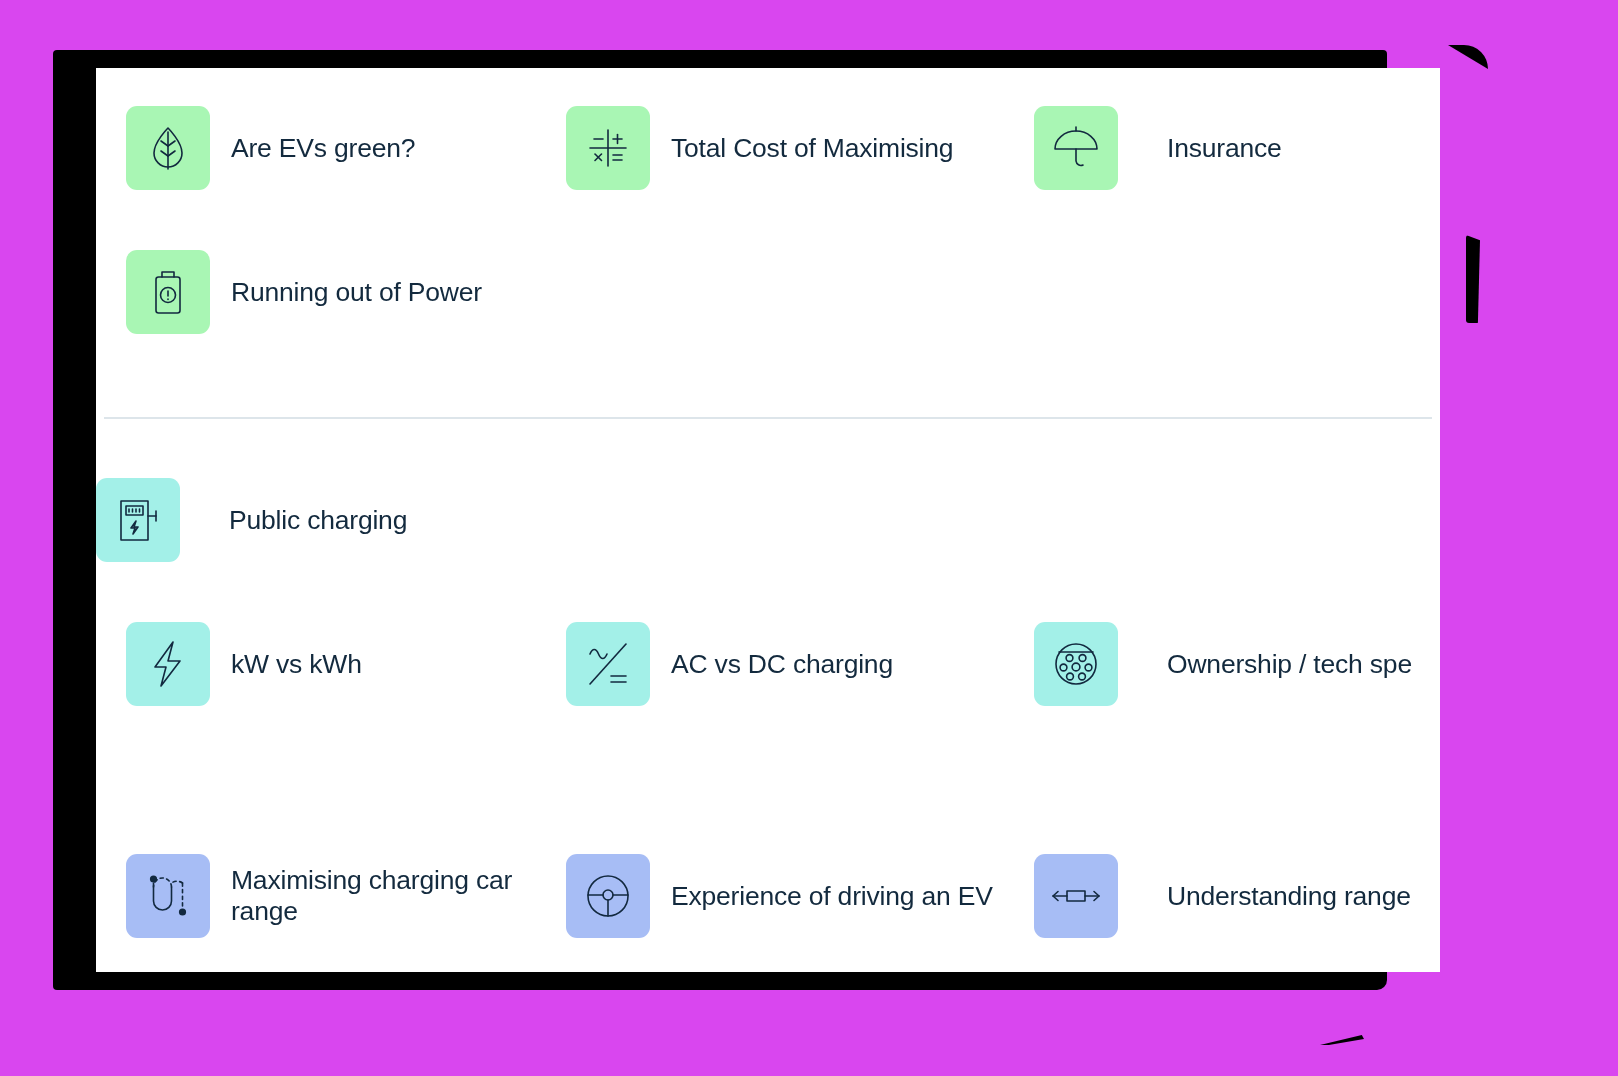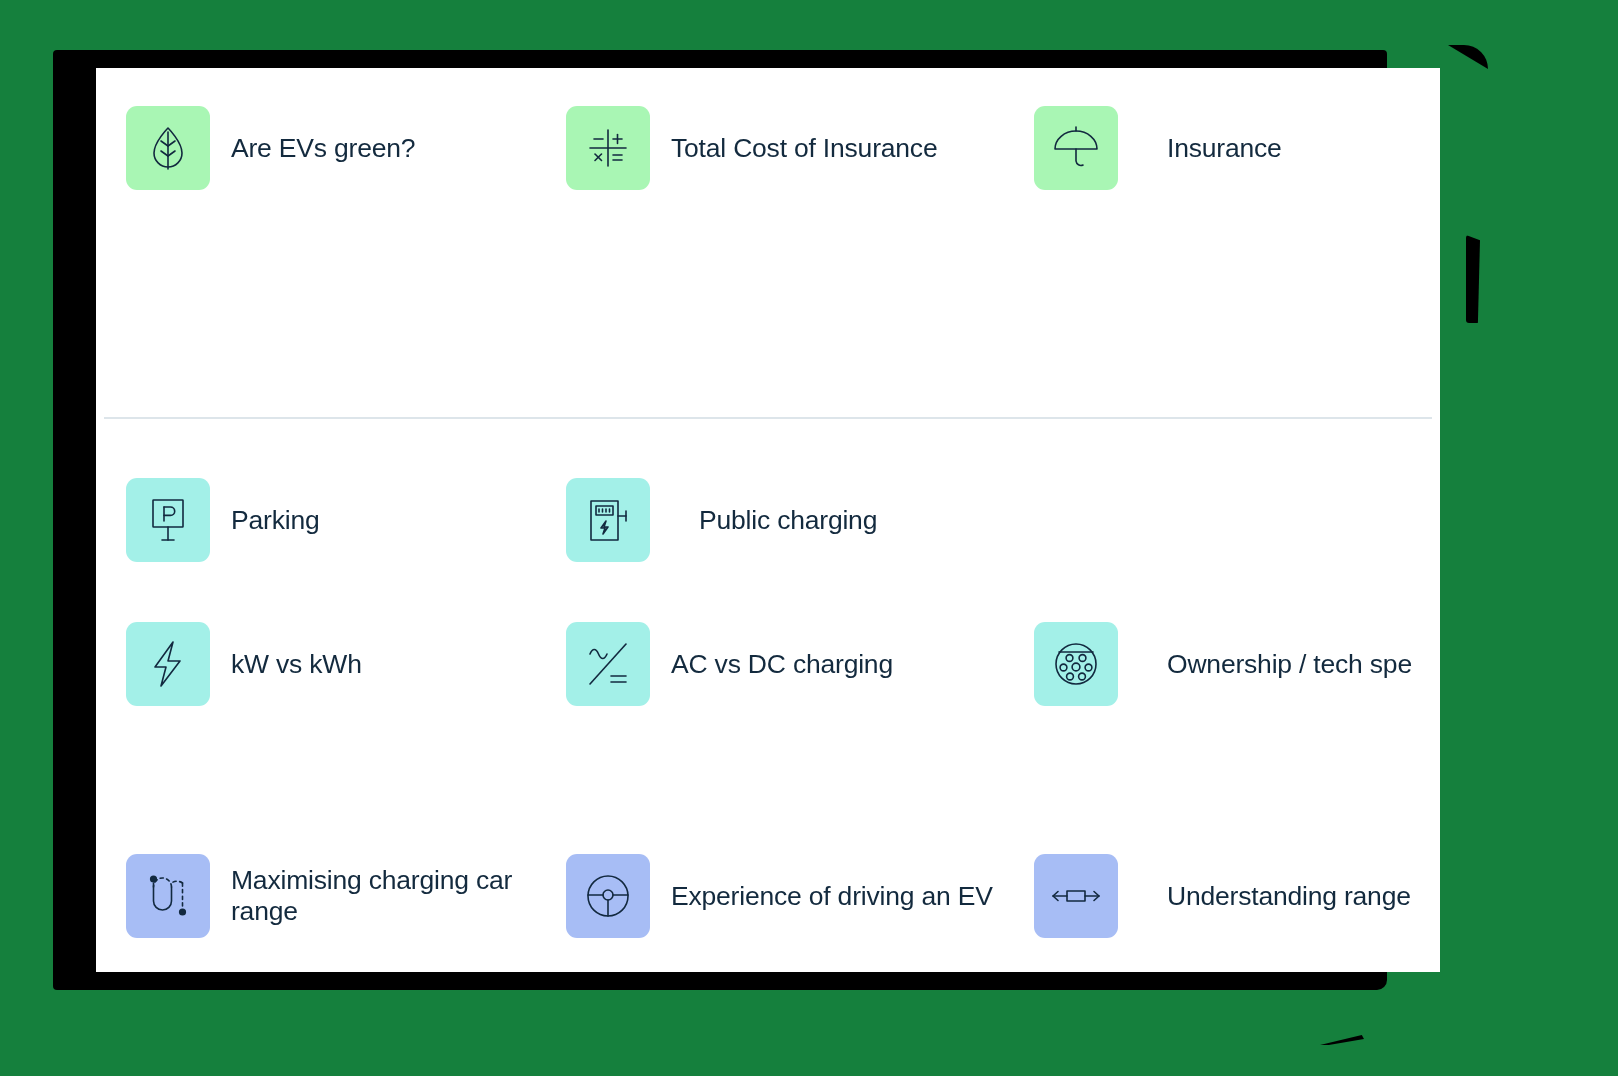--- a/index.html
+++ b/index.html
@@ -13,21 +13,21 @@
     overflow: hidden;
     font-family: "Liberation Sans", sans-serif;
     -webkit-font-smoothing: antialiased;
   }
 
   
   .stage {
     position: relative;
     width: 1618px;
     height: 1076px;
-    background: #15803d;
+    background: #d946ef;
   }
 
   
   .shadow-frame {
     position: absolute;
     left: 53px;
     top: 50px;
     width: 1334px;
     height: 940px;
     background: #000000;
@@ -198,61 +198,61 @@
               <path d="M26 8 L26 44"></path>
               <path d="M12 17 L21 17"></path>
               <path d="M31 17 L40 17"></path>
               <path d="M35.5 12.5 L35.5 21.5"></path>
               <path d="M13 32 L19.5 38.5"></path>
               <path d="M19.5 32 L13 38.5"></path>
               <path d="M31 33 L40 33"></path>
               <path d="M31 38 L40 38"></path>
             </svg>
           </div>
-          <div class="label nowrap">Total Cost of Insurance</div>
+          <div class="label nowrap">Total Cost of Maximising</div>
         </div>
 
         <div class="cell cell-3">
           <div class="tile green">
             <svg viewBox="0 0 52 52">
               <path d="M5 27 A21 18 0 0 1 47 27 Z"></path>
               <path d="M26 5 L26 9"></path>
               <path d="M26 27 L26 39 A5 5 0 0 0 33 43"></path>
             </svg>
           </div>
           <div class="label nowrap">Insurance</div>
         </div>
 
       </div>
 
       <div class="row r2">
 
+        <div class="cell cell-1">
+          <div class="tile green">
+            <svg viewBox="0 0 52 52">
+              <rect x="14" y="11" width="24" height="36" rx="2.5"></rect>
+              <path d="M20 11 L20 6 L32 6 L32 11"></path>
+              <circle cx="26" cy="29" r="7.5"></circle>
+              <path d="M26 25 L26 30"></path>
+              <path d="M26 33 L26 33.4"></path>
+            </svg>
+          </div>
+          <div class="label nowrap">Running out of Power</div>
+        </div>
 
 
       </div>
 
       <div class="divider divider-1"></div>
     </div>
 
     <div class="section section-2">
 
       <div class="row r3">
 
-        <div class="cell cell-1">
-          <div class="tile teal">
-            <svg viewBox="0 0 52 52">
-              <rect x="11" y="6" width="30" height="27" rx="0.5"></rect>
-              <path d="M22 13 L22 27"></path>
-              <path d="M22 13 L28.5 13 A4.2 4.2 0 0 1 28.5 21.4 L22 21.4"></path>
-              <path d="M26 33 L26 46"></path>
-              <path d="M20 46 L32 46"></path>
-            </svg>
-          </div>
-          <div class="label nowrap">Parking</div>
-        </div>
 
 
         <div class="cell cell-3">
           <div class="tile teal">
             <svg viewBox="0 0 52 52">
               <rect x="9" y="7" width="27" height="39"></rect>
               <rect x="14" y="12" width="17" height="9"></rect>
               <path d="M17 15 L17 18 M20.5 15 L20.5 18 M24 15 L24 18 M27.5 15 L27.5 18"></path>
               <path d="M24 27 L19 34 L23 34 L21 40 L26 33 L22 33 Z"></path>
               <path d="M36 22 L44 22"></path>

